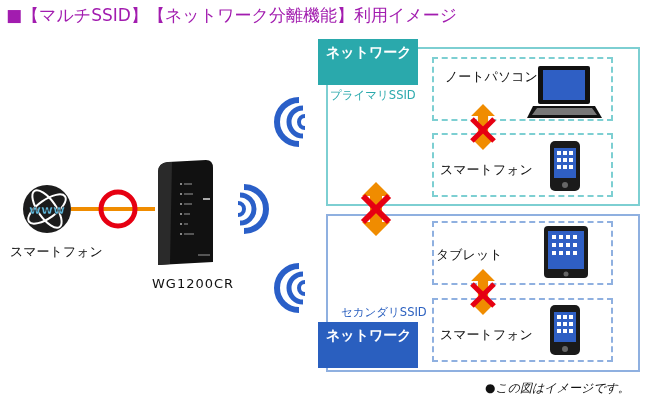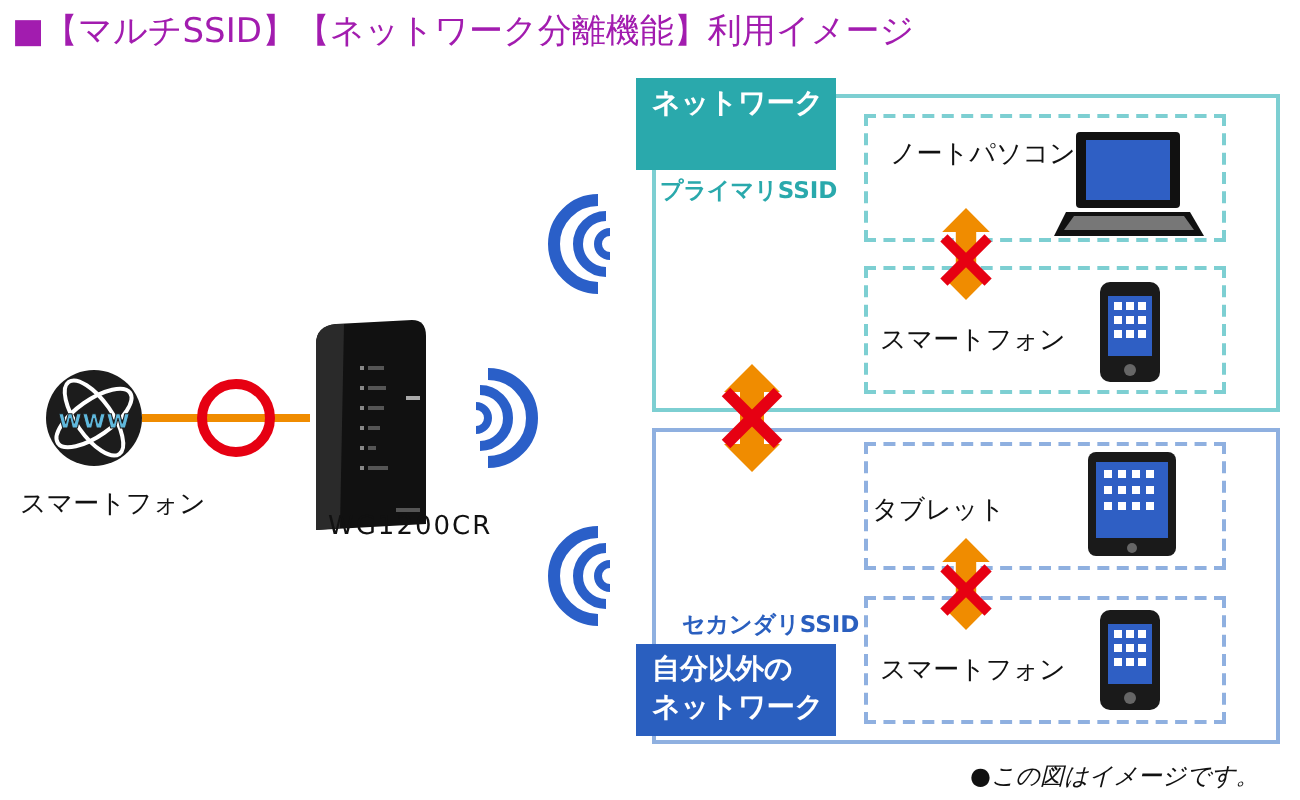--- a/index.html
+++ b/index.html
@@ -3,21 +3,21 @@
 <meta charset="utf-8">
 <style>
   html,body{margin:0;padding:0;background:#fff;}
   body{width:650px;height:400px;position:relative;overflow:hidden;font-family:"DejaVu Sans",sans-serif;color:#111;}
   .abs{position:absolute;}
   .title{left:6px;top:4px;font-size:17px;letter-spacing:0px;white-space:nowrap;color:#a21caf;}
   .lbl{font-size:13px;white-space:nowrap;color:#111;}
   .net-box{border:2px solid;box-sizing:border-box;}
   .inner-box{border:2px dashed;box-sizing:border-box;}
   .tag{color:#fff;font-weight:bold;font-size:14px;line-height:19px;padding:4px 0 0 8px;box-sizing:border-box;}
-  .ssid{font-size:11.5px;font-weight:bold;white-space:nowrap;}
+  .ssid{font-size:11.5px;font-weight:normal;white-space:nowrap;}
   .model{font-size:13px;letter-spacing:1px;}
   .note{font-size:12px;white-space:nowrap;}
 </style>
 </head>
 <body>
 
 <div class="abs title">■【マルチSSID】【ネットワーク分離機能】利用イメージ</div>
 
 <div class="abs net-box" style="left:326px;top:47px;width:314px;height:159px;border-color:#7dcfd2;"></div>
 <div class="abs tag" style="left:318px;top:39px;width:100px;height:46px;background:#2aa9ac;">
@@ -26,21 +26,20 @@
 <div class="abs ssid" style="left:330px;top:88px;color:#2aa9ac;">プライマリSSID</div>
 
 <div class="abs inner-box" style="left:432px;top:57px;width:181px;height:64px;border-color:#7dcfd2;"></div>
 <div class="abs inner-box" style="left:432px;top:133px;width:181px;height:64px;border-color:#7dcfd2;"></div>
 <div class="abs lbl" style="left:445px;top:68px;text-align:center;">ノートパソコン</div>
 <div class="abs lbl" style="left:440px;top:161px;">スマートフォン</div>
 
 <div class="abs net-box" style="left:326px;top:214px;width:314px;height:158px;border-color:#8fb0e0;"></div>
 <div class="abs ssid" style="left:341px;top:305px;color:#2a5fbf;">セカンダリSSID</div>
 <div class="abs tag" style="left:318px;top:322px;width:100px;height:46px;background:#2a5fbf;">
-  <div>自分以外の</div>
   <div>ネットワーク</div>
 </div>
 <div class="abs inner-box" style="left:432px;top:221px;width:181px;height:64px;border-color:#8fb0e0;"></div>
 <div class="abs inner-box" style="left:432px;top:298px;width:181px;height:64px;border-color:#8fb0e0;"></div>
 <div class="abs lbl" style="left:436px;top:246px;font-family:Liberation Mono, monospace;">タブレット</div>
 <div class="abs lbl" style="left:440px;top:326px;">スマートフォン</div>
 
 <svg class="abs" style="left:0;top:0;" width="650" height="400">
   <defs>
     <g id="wifiR">
@@ -168,15 +167,15 @@
     </g>
     <circle cx="566" cy="274" r="2.5" fill="#666"></circle>
   </g>
 
   <g transform="translate(550,305)">
       <use href="#phone"></use>
     </g>
 </svg>
 
 <div class="abs lbl" style="left:10px;top:243px;">スマートフォン</div>
-<div class="abs model" style="left:152px;top:256px;margin-left:12px;">WG1200CR</div>
+<div class="abs model" style="left:152px;top:276px;">WG1200CR</div>
 
 <div class="abs note" style="left:485px;top:380px;font-style:italic;">●この図はイメージです。</div>
 
 </body></html>

